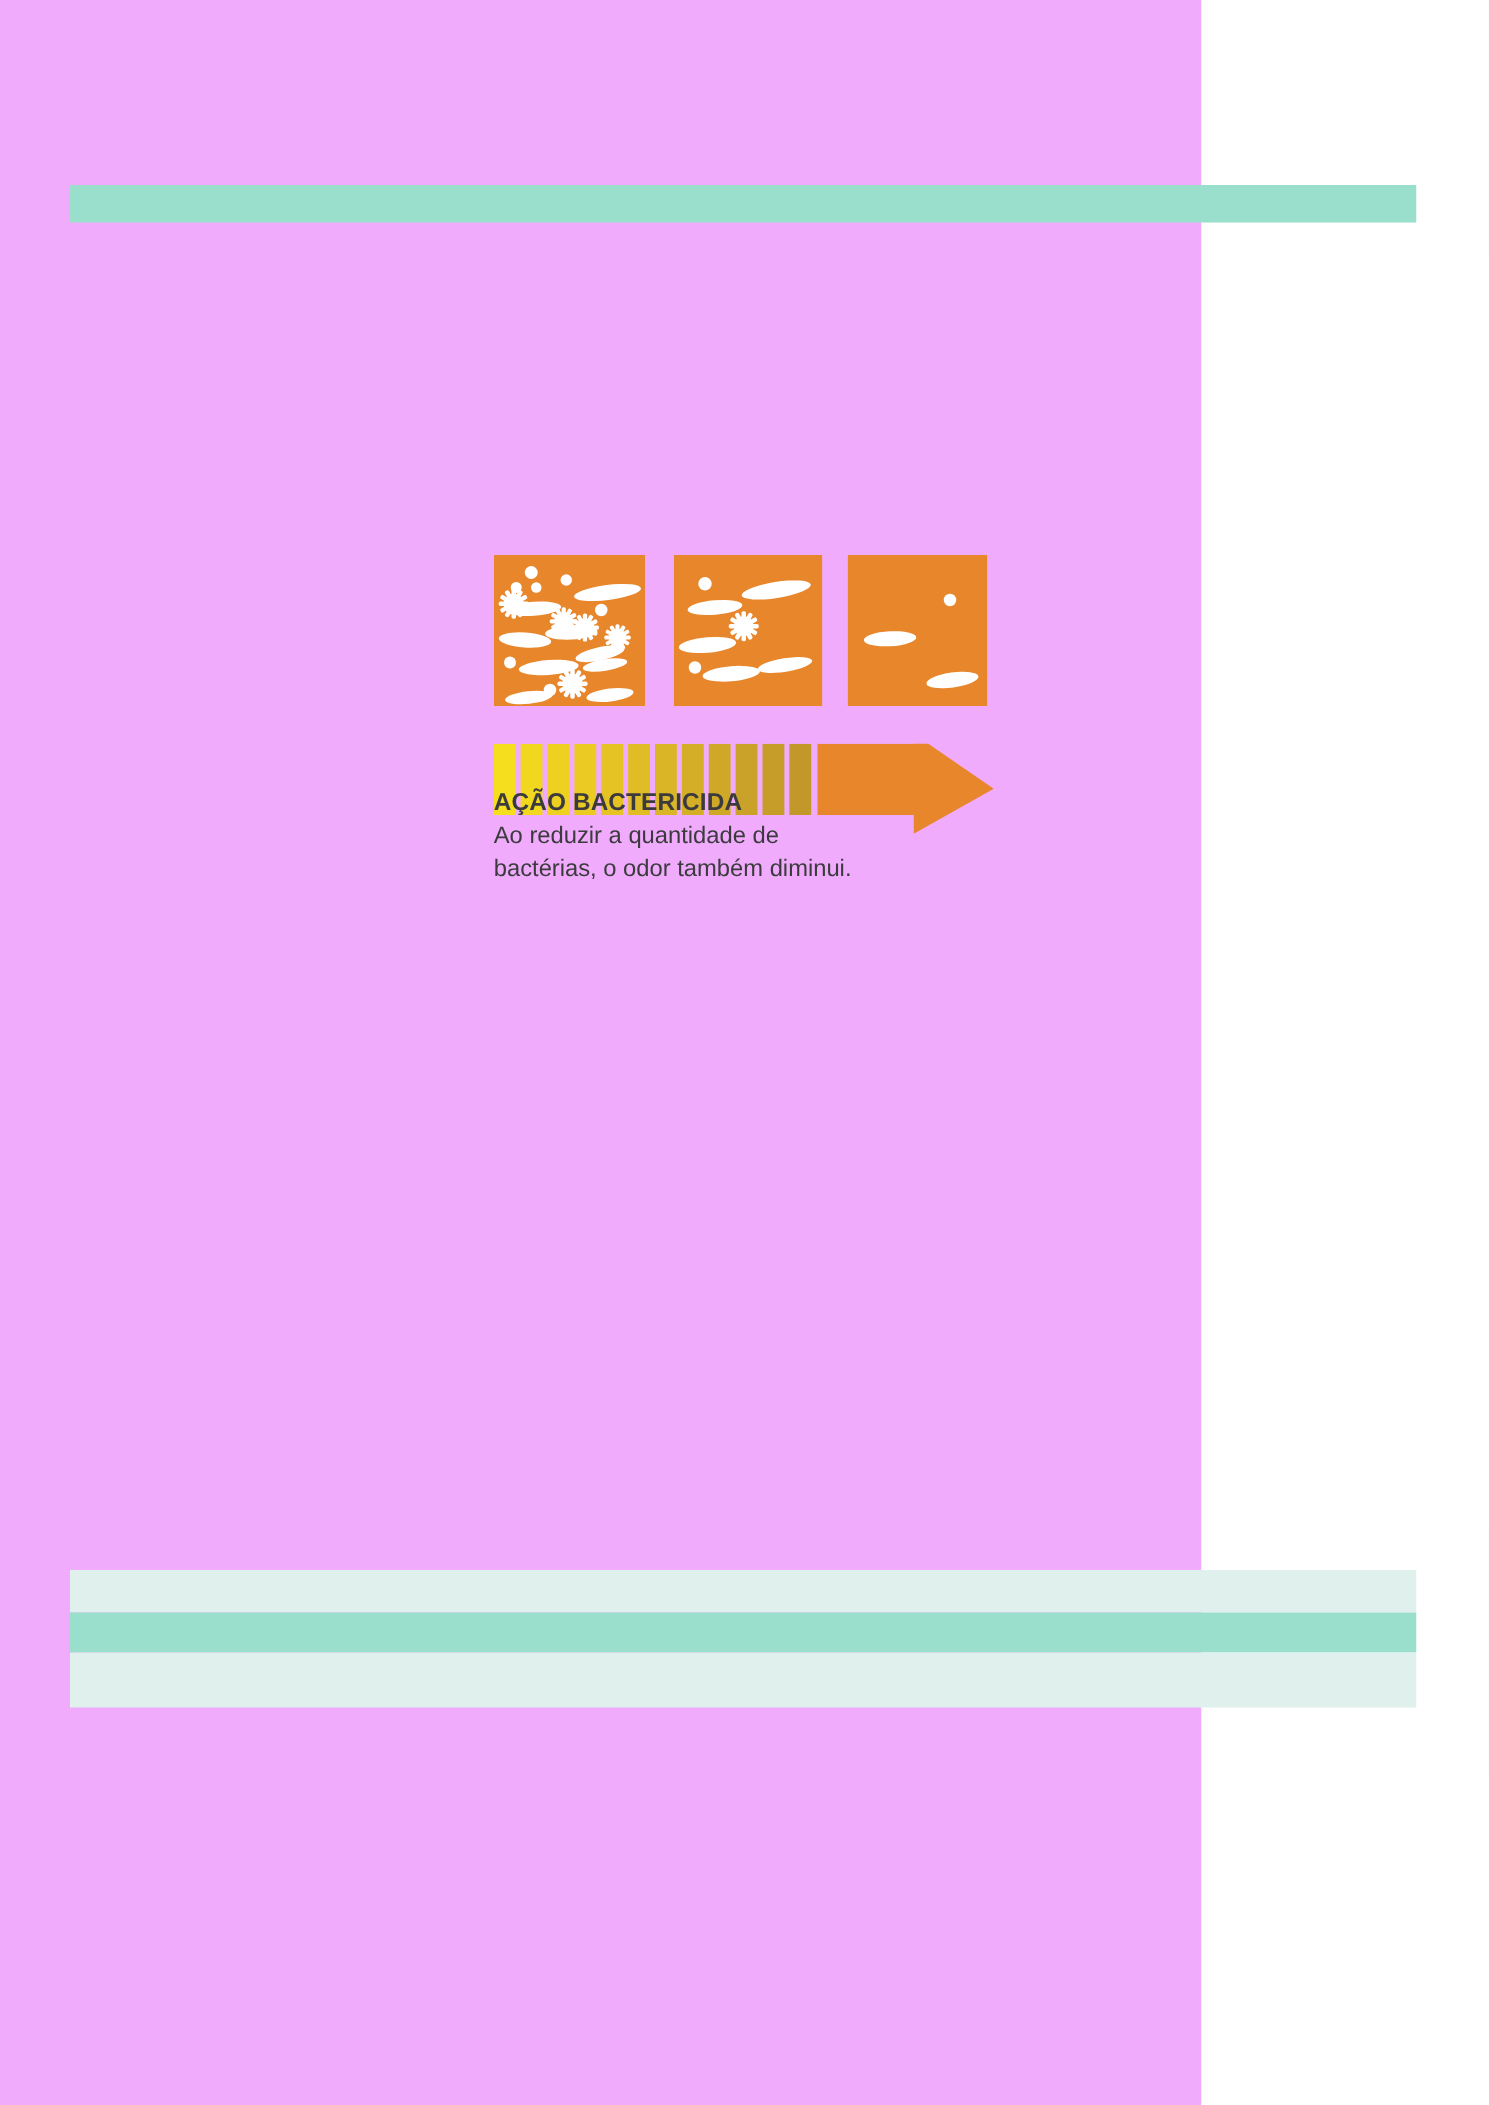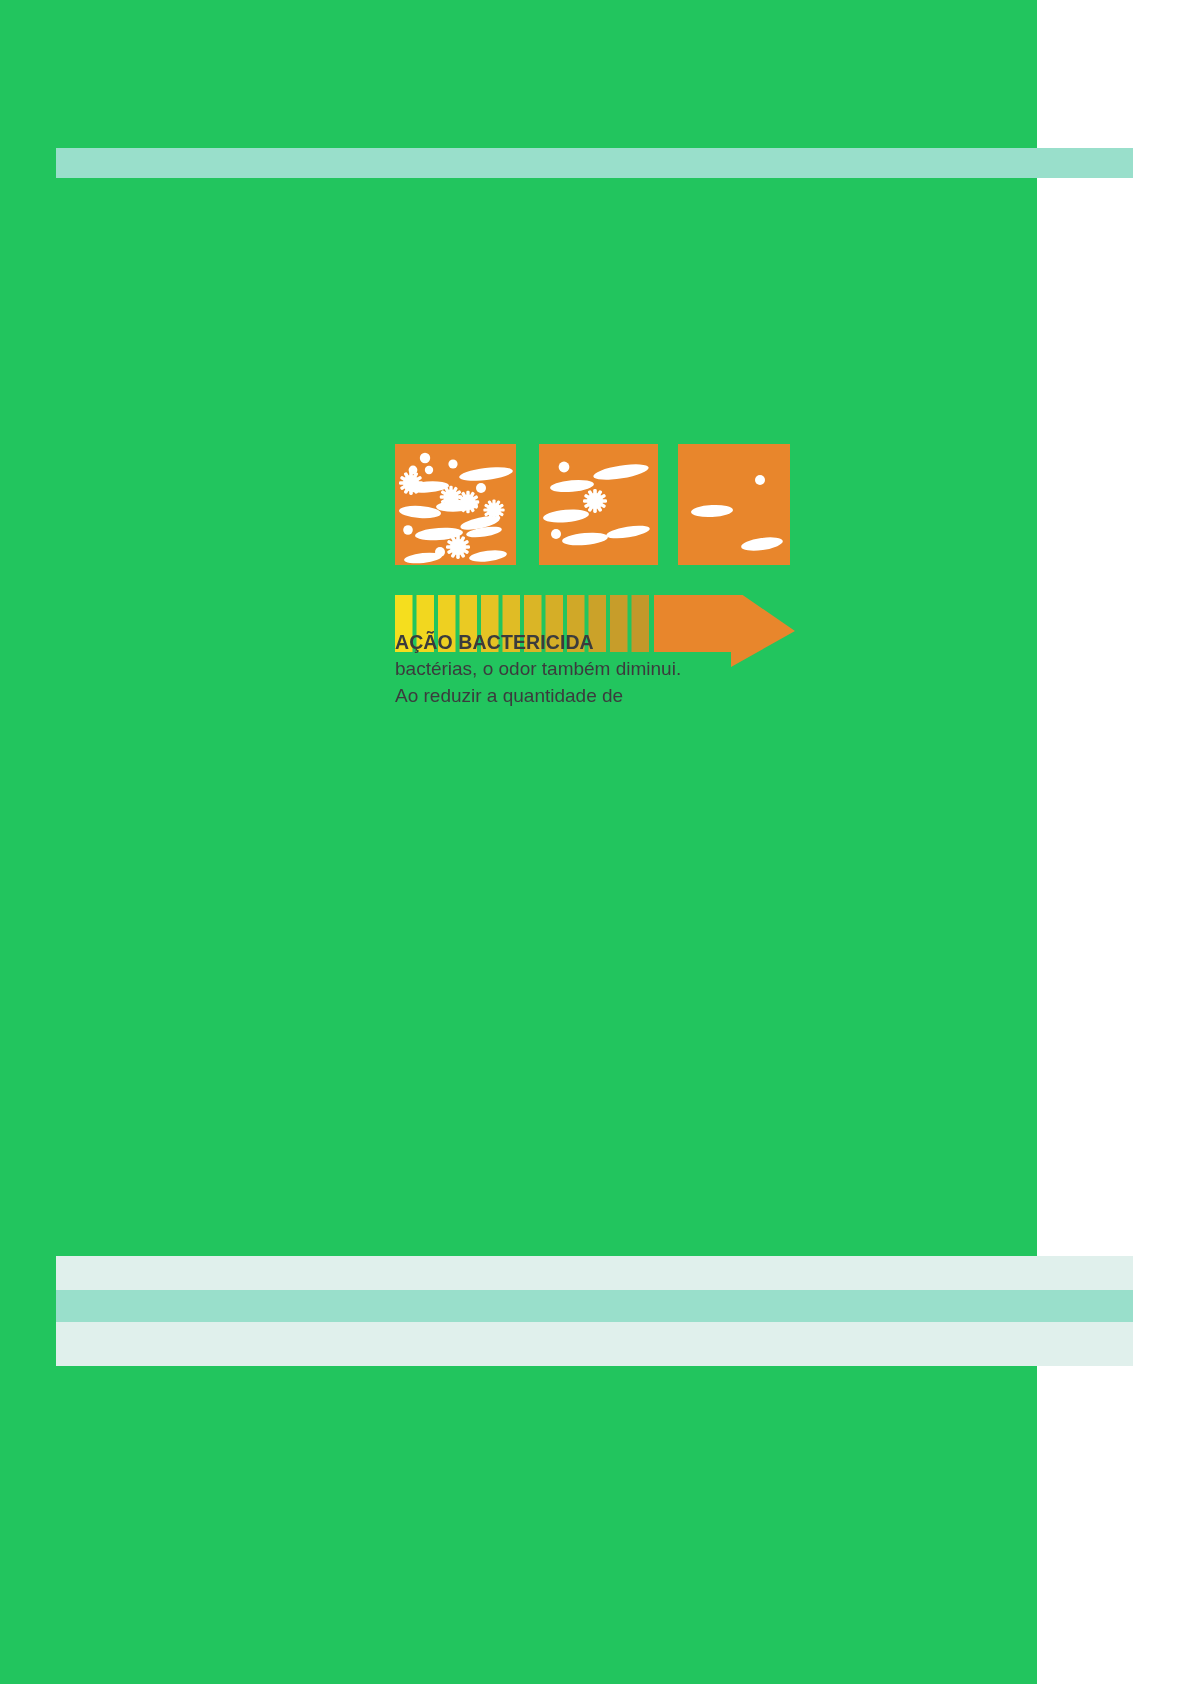--- a/index.html
+++ b/index.html
@@ -12,23 +12,23 @@
     height: 1684px;
     position: relative;
     overflow: hidden;
     font-family: "Liberation Sans", sans-serif;
     -webkit-font-smoothing: antialiased;
   }
 
   .page {
     position: absolute;
     left: 0; top: 0;
-    width: 1037px;
+    width: 961px;
     height: 1684px;
-    background: #22c55e;
+    background: #f0abfc;
   }
 
   
   .band {
     position: absolute;
     left: 56px;
     width: 1077px;
   }
   .band-top {
     top: 148px;
@@ -265,22 +265,22 @@
           <rect x="236.5" y="0" width="17.5" height="57" fill="#c3982a"></rect>
         </g>
 
         <path d="M 259 0 L 336 0 L 336 -8 L 400 36 L 336 72 L 336 57 L 259 57 Z" fill="#e8862c"></path>
       </svg>
     </div>
 
     <div class="caption">
       <p class="caption-title">AÇÃO BACTERICIDA</p>
       <p class="caption-body">
+        <span>Ao reduzir a quantidade de</span>
         <span>bactérias, o odor também diminui.</span>
-        <span>Ao reduzir a quantidade de</span>
       </p>
     </div>
 
   </div>
 
   <div class="band band-bottom-pale-1" style="background:#e0f0ec;"></div>
   <div class="band band-bottom-solid" style="background:#99dfcb;"></div>
   <div class="band band-bottom-pale-2" style="background:#e0f0ec;"></div>
 
 </div>

